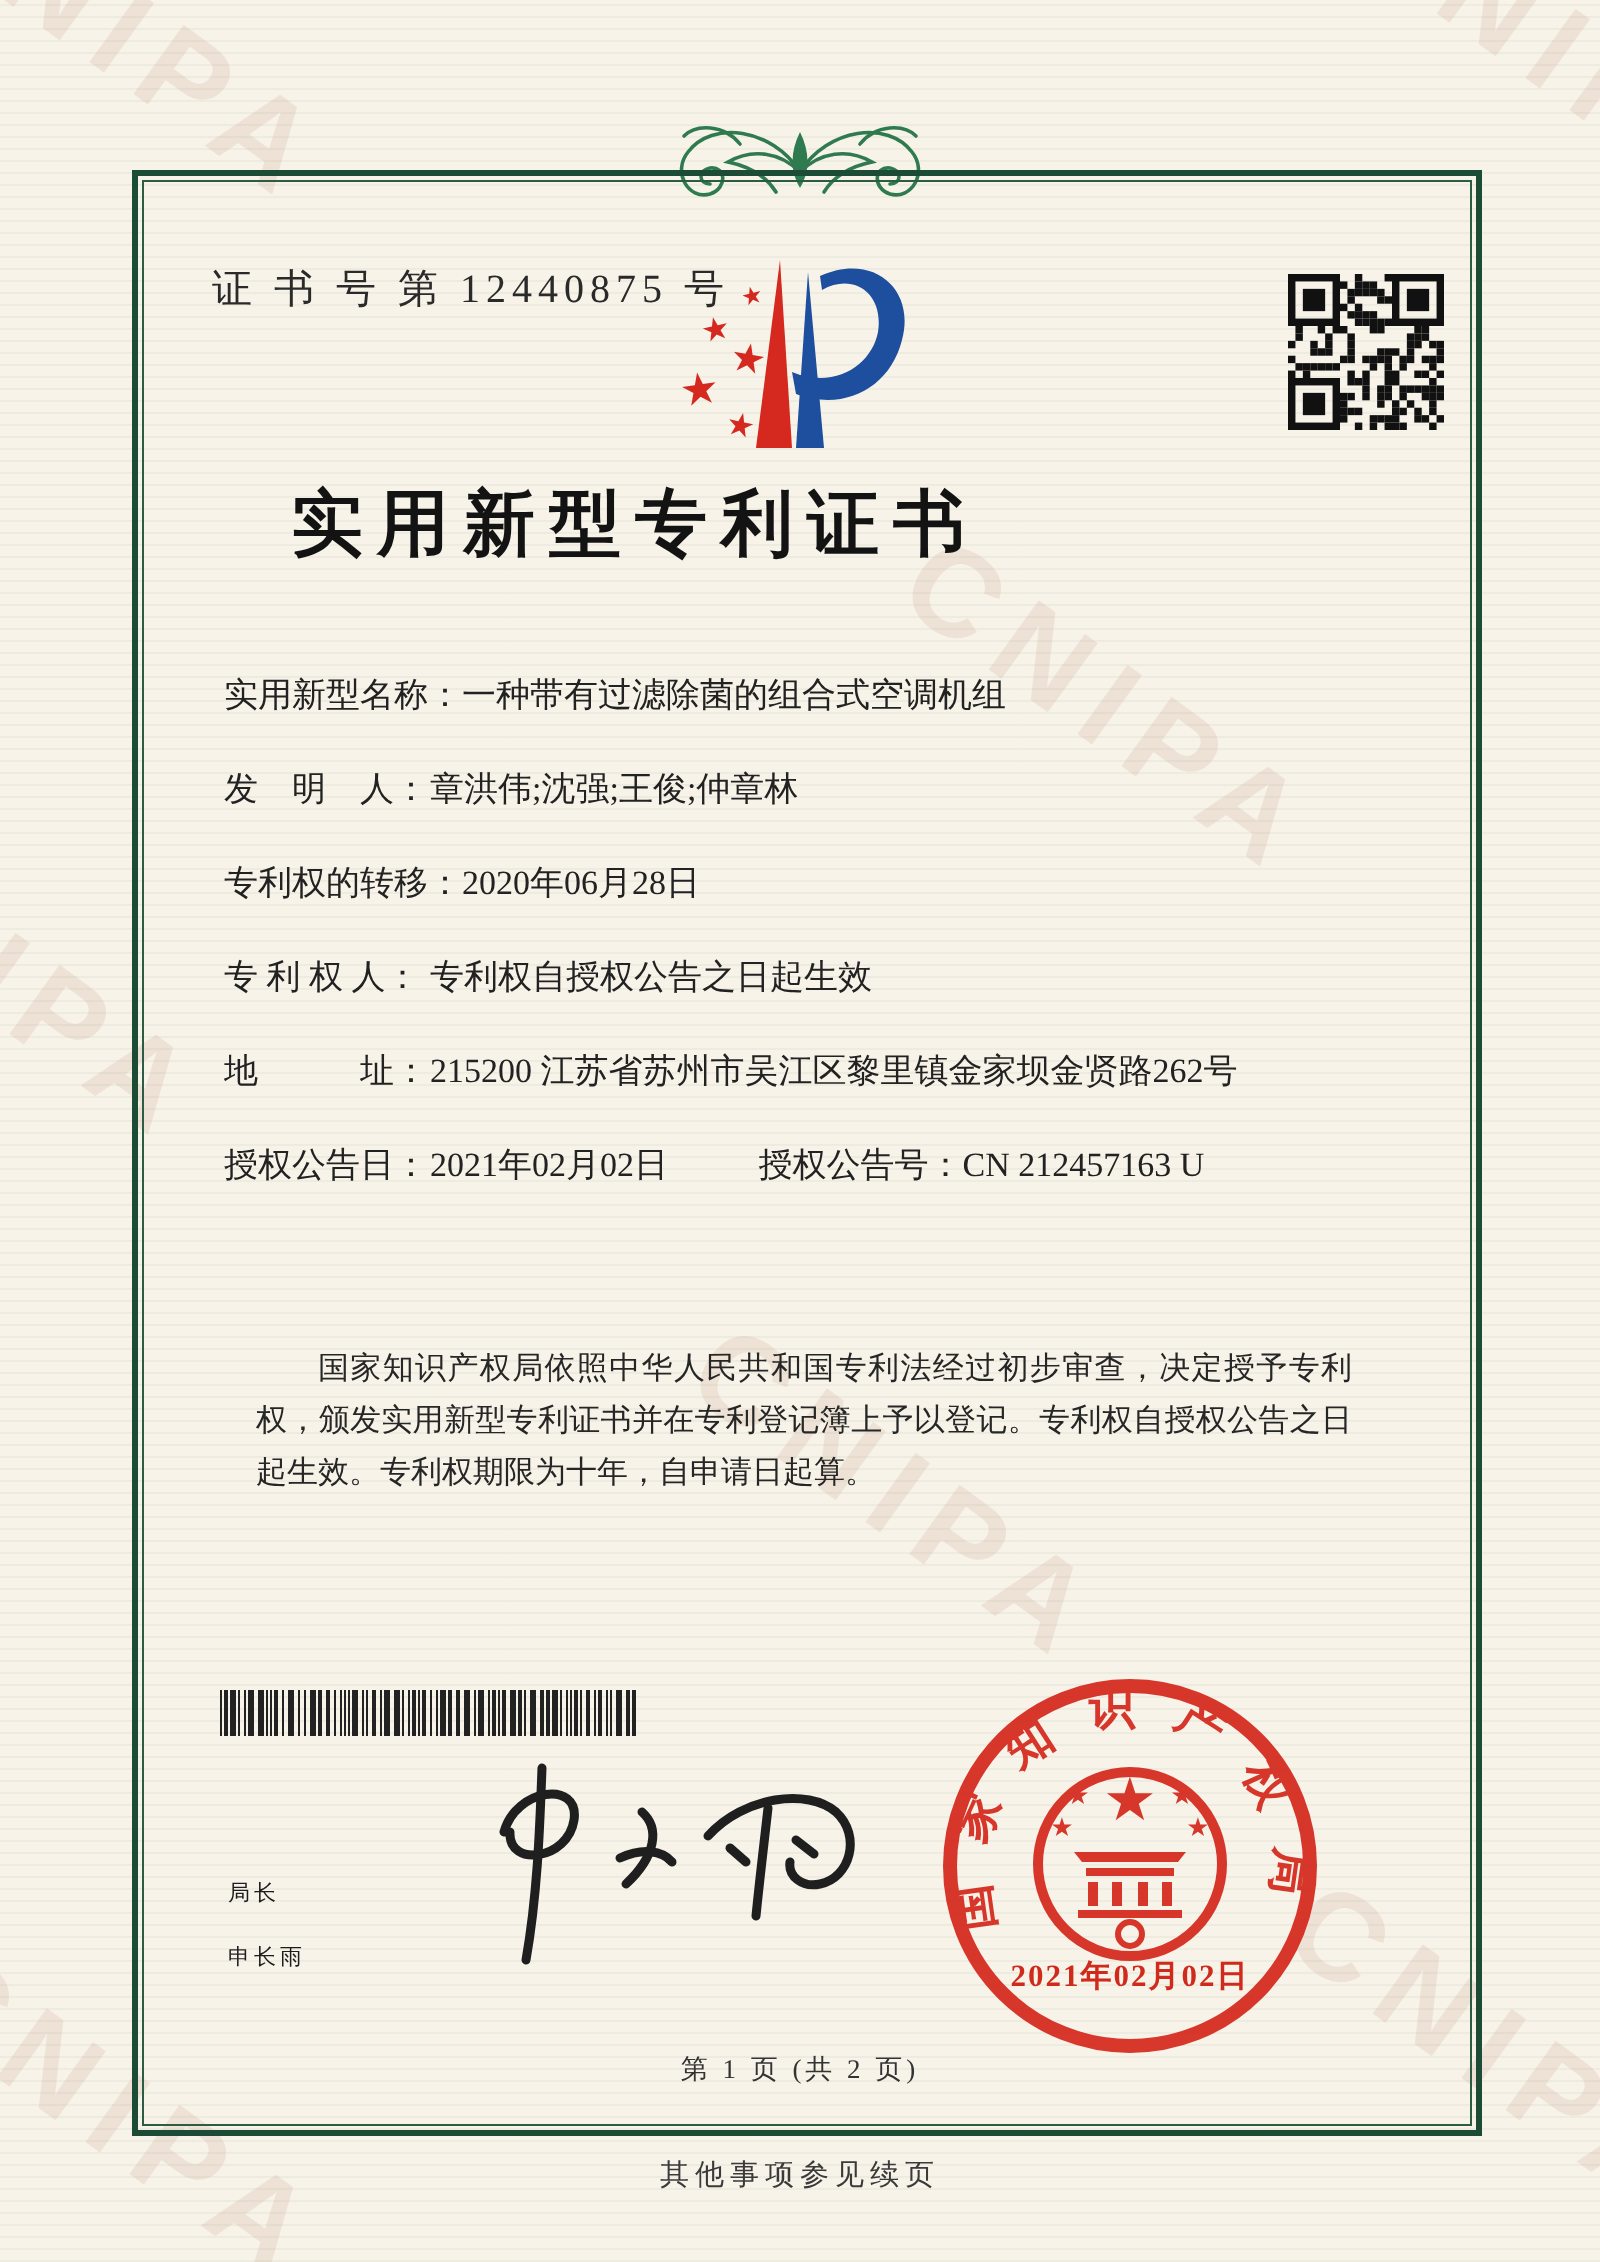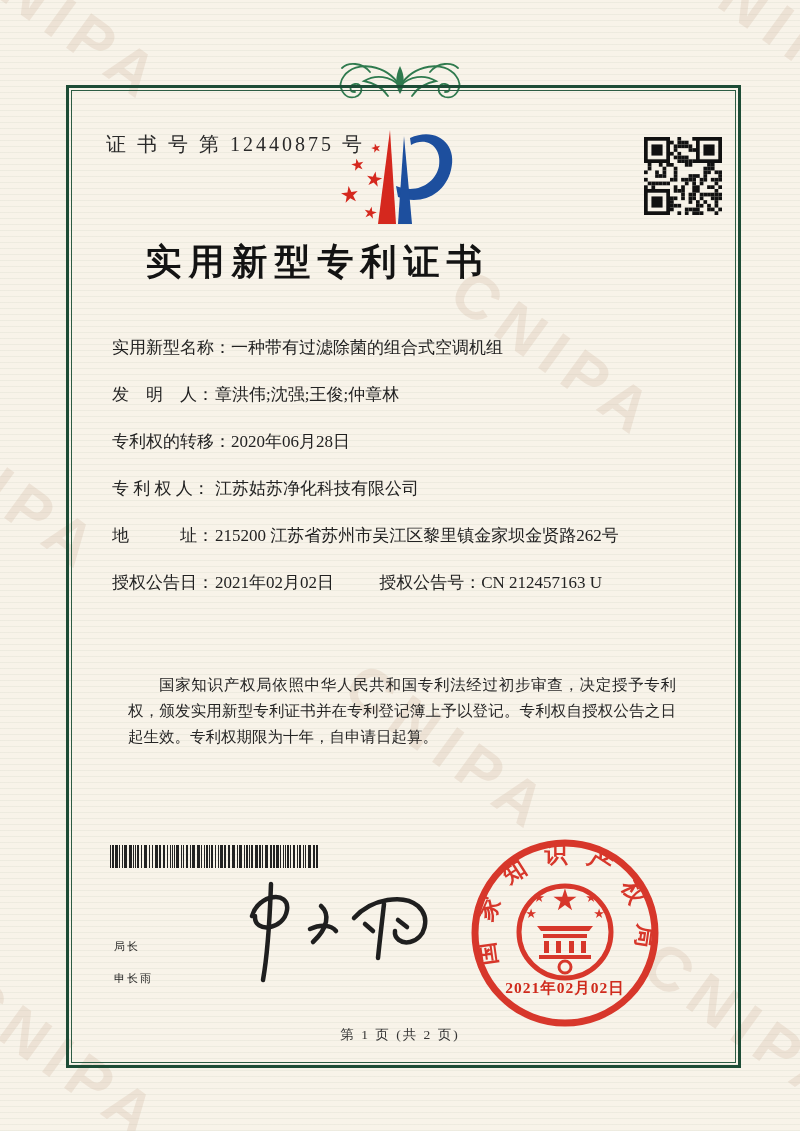--- a/index.html
+++ b/index.html
@@ -265,21 +265,21 @@
       <div class="frow">
         <span class="flabel">实用新型名称：</span><span>一种带有过滤除菌的组合式空调机组</span>
       </div>
       <div class="frow">
         <span class="flabel">发　明　人：</span><span>章洪伟;沈强;王俊;仲章林</span>
       </div>
       <div class="frow">
         <span class="flabel">专利权的转移：</span><span>2020年06月28日</span>
       </div>
       <div class="frow">
-        <span class="flabel">专 利 权 人：</span><span>江苏姑苏净化科技有限公司</span>
+        <span class="flabel">专 利 权 人：</span><span>专利权自授权公告之日起生效</span>
       </div>
       <div class="frow">
         <span class="flabel">地　　　址：</span><span>215200 江苏省苏州市吴江区黎里镇金家坝金贤路262号</span>
       </div>
       <div class="frow frow-double">
         <span><span class="flabel">授权公告日：</span><span>2021年02月02日</span></span>
         <span class="pair2"><span>授权公告号：</span><span>CN 212457163 U</span></span>
       </div>
     </div>
 
@@ -407,15 +407,16 @@
               <rect x="77" y="125" width="52" height="4"></rect>
               <circle cx="103" cy="137" r="6" fill="none" stroke="#d5291d" stroke-width="3"></circle>
             </g>
           </g>
         </g>
       </svg>
       <div class="seal-date">2021年02月02日</div>
     </div>
 
     <div class="page-ind">第 1 页 (共 2 页)</div>
+    <div class="foot-note">其他事项参见续页</div>
 
   </div>
 </div>
 
 </body></html>

